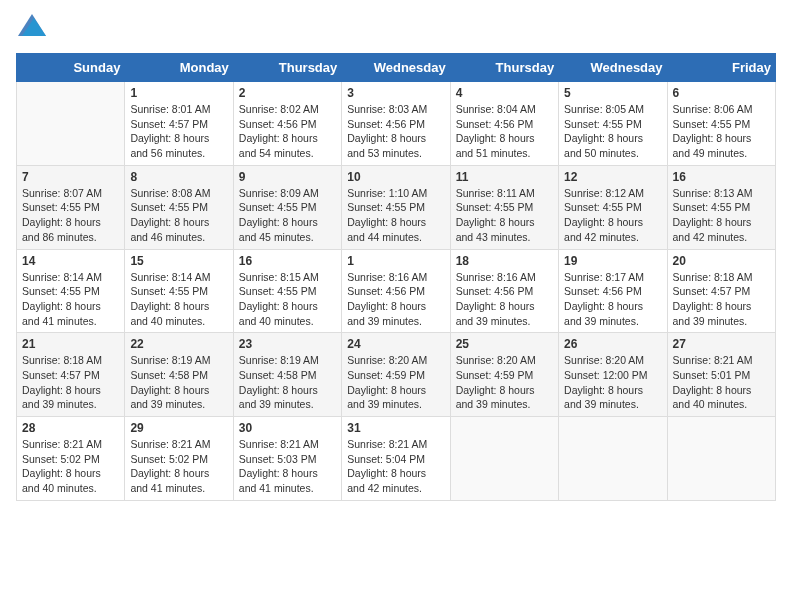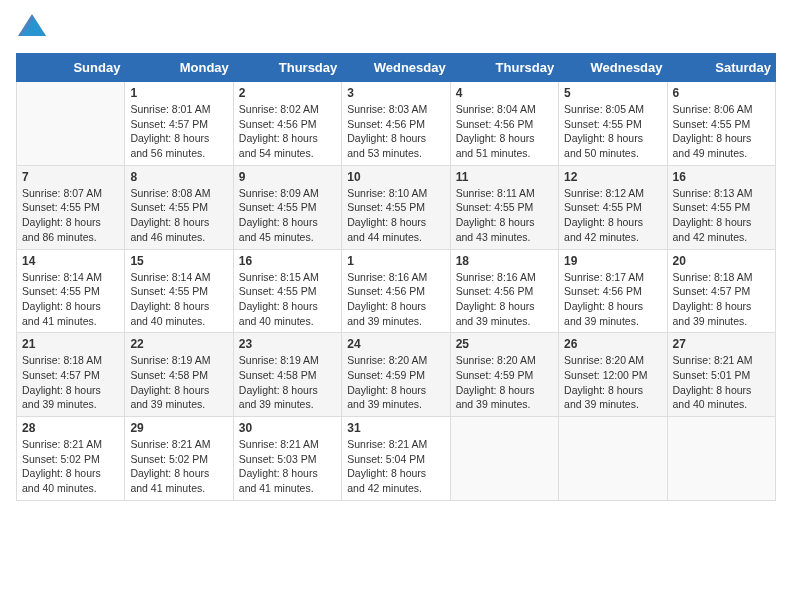--- a/index.html
+++ b/index.html
@@ -118,21 +118,21 @@
 
 <table>
   <thead>
     <tr>
     <th>Sunday</th>
         <th>Monday</th>
         <th>Thursday</th>
         <th>Wednesday</th>
         <th>Thursday</th>
         <th>Wednesday</th>
-        <th>Saturday</th>
+        <th>Friday</th>
       </tr>
   </thead>
   <tbody id="calendar-body">
   <tr>
         <td class="empty-cell"></td>
         <td>
           <div class="day-number">1</div>
 <div class="cell-content">
   <span>Sunrise: 8:01 AM</span><br>
   <span>Sunset: 4:57 PM</span><br>
@@ -201,21 +201,21 @@
           <div class="day-number">9</div>
 <div class="cell-content">
   <span>Sunrise: 8:09 AM</span><br>
   <span>Sunset: 4:55 PM</span><br>
   <span>Daylight: 8 hours and 45 minutes.</span>
 </div>
         </td>
         <td>
           <div class="day-number">10</div>
 <div class="cell-content">
-  <span>Sunrise: 8:10 AM</span><br>
+  <span>Sunrise: 1:10 AM</span><br>
   <span>Sunset: 4:55 PM</span><br>
   <span>Daylight: 8 hours and 44 minutes.</span>
 </div>
         </td>
         <td>
           <div class="day-number">11</div>
 <div class="cell-content">
   <span>Sunrise: 8:11 AM</span><br>
   <span>Sunset: 4:55 PM</span><br>
   <span>Daylight: 8 hours and 43 minutes.</span>

